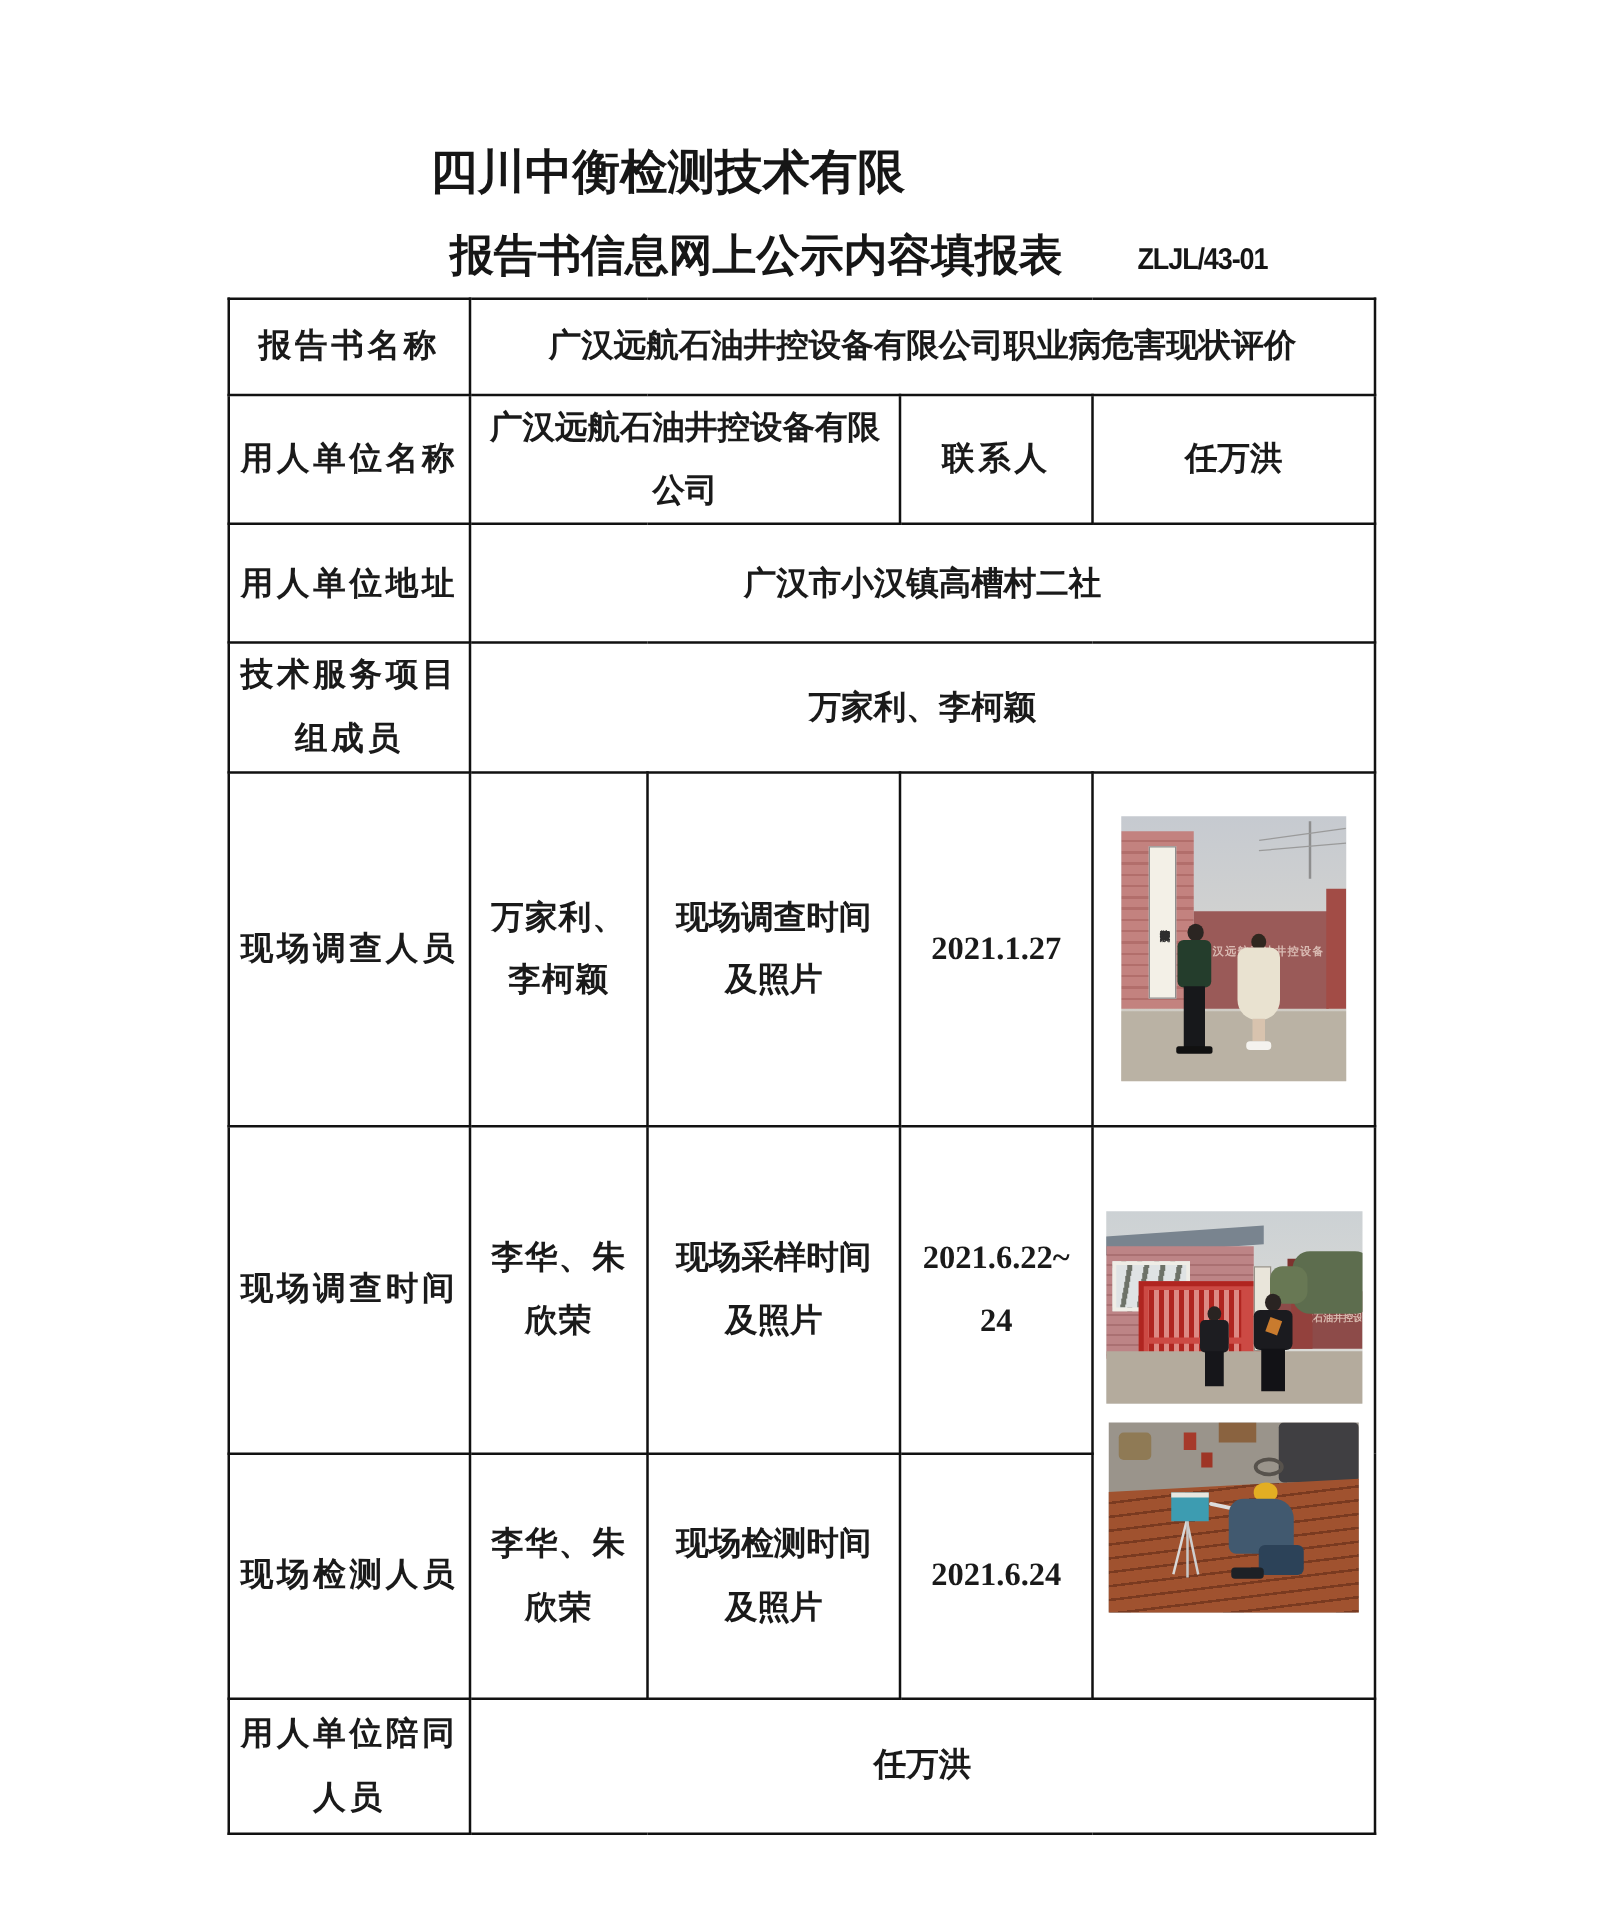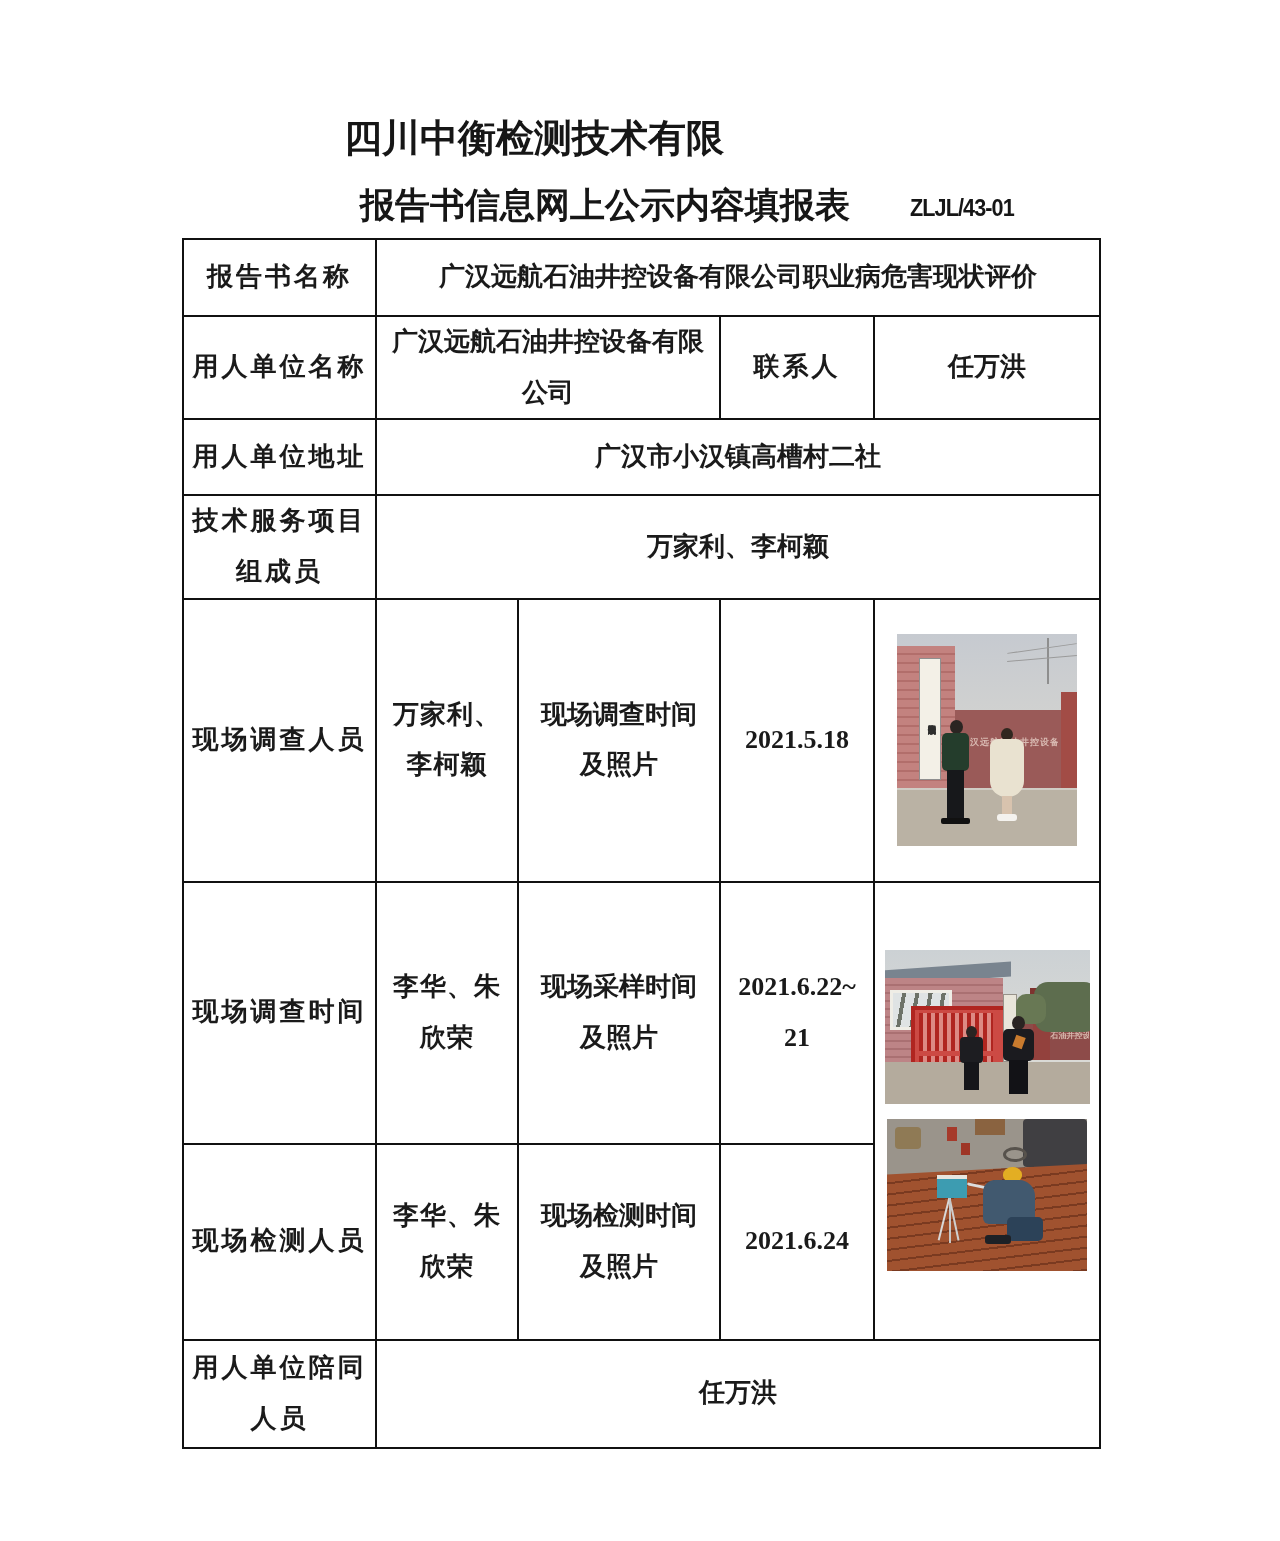--- a/index.html
+++ b/index.html
@@ -14,21 +14,21 @@
              box-sizing:border-box;font-family:"Liberation Sans","DejaVu Sans",sans-serif;
              font-weight:bold;font-size:35px;line-height:42px;color:#161616;}
   .doc-code{position:absolute;top:194px;left:910px;font-family:"Liberation Sans","DejaVu Sans",sans-serif;
              font-weight:bold;font-size:24px;letter-spacing:-1px;transform:scaleX(.9);transform-origin:left top;color:#161616;}
 
   
   .tablewrap{position:absolute;left:182px;top:238px;}
   table.form{border-collapse:collapse;table-layout:fixed;width:917px;font-weight:bold;}
   table.form td{border:2px solid #111;text-align:center;vertical-align:middle;
                 font-size:26px;line-height:1.95;padding:0 6px;overflow:hidden;box-sizing:border-box;}
-  .r1{height:77px}.r2{height:77px}.r3{height:76px}.r4{height:94px}
+  .r1{height:77px}.r2{height:77px}.r3{height:95px}.r4{height:94px}
   .r5{height:283px}.r6{height:262px}.r7{height:196px}.r8{height:108px}
   .label-cell{letter-spacing:3px;}
   .names-cell{padding:0 16px;letter-spacing:1px;}
   .photo-cell{padding:0;vertical-align:middle;}
   .photo-cell-merged{padding:60px 0 0 0;vertical-align:top;}
 
   
   .photo{position:relative;overflow:hidden;margin:0 auto;}
   .photo *{position:absolute;}
 
@@ -155,21 +155,21 @@
         <td colspan="4">万家利、李柯颖</td>
       </tr>
 
       <tr class="r5">
         <td class="label-cell">现场调查人员</td>
         <td class="names-cell">万家利、李柯颖</td>
         <td>
           <div>现场调查时间</div>
           <div>及照片</div>
         </td>
-        <td>2021.5.18</td>
+        <td>2021.1.27</td>
         <td class="photo-cell">
           <div class="photo p1">
             <div class="p1-pole"></div>
             <div class="p1-wire"></div>
             <div class="p1-wire2"></div>
             <div class="p1-building"></div>
             <div class="p1-sign">广汉远航石油井控设备有限公司</div>
             <div class="p1-wall">
               <span class="p1-walltext">广汉远航石油井控设备有限公司</span>
             </div>
@@ -193,21 +193,21 @@
 
       <tr class="r6">
         <td class="label-cell">现场调查时间</td>
         <td class="names-cell">李华、朱欣荣</td>
         <td>
           <div>现场采样时间</div>
           <div>及照片</div>
         </td>
         <td>
           <div>2021.6.22~</div>
-          <div>21</div>
+          <div>24</div>
         </td>
         <td rowspan="2" class="photo-cell-merged">
           <div class="photo p2">
             <div class="p2-roof"></div>
             <div class="p2-building"></div>
             <div class="p2-window"></div>
             <div class="p2-gate">
               <div class="slats-top"></div>
               <div class="slats-bottom"></div>
             </div>

